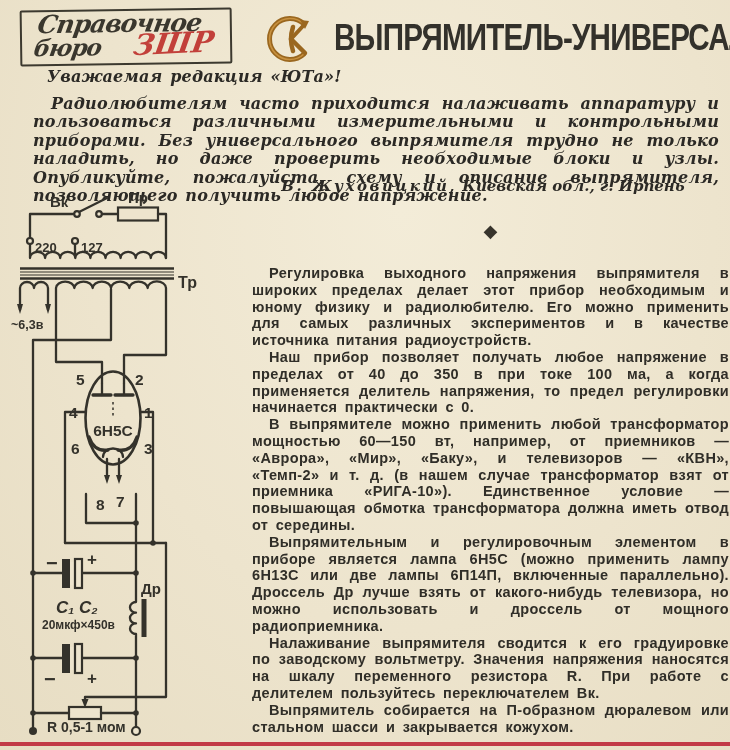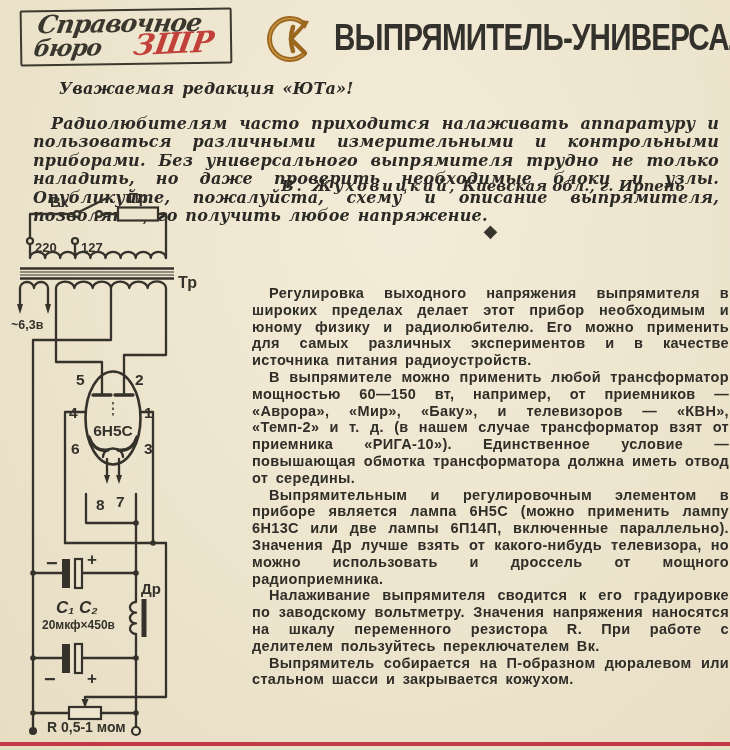--- a/index.html
+++ b/index.html
@@ -25,37 +25,37 @@
     position:absolute; left:334px; top:17px; font-weight:bold; font-size:37px;
     color:#33312b; letter-spacing:-1px; transform:scaleX(0.80); transform-origin:left top;
     white-space:nowrap;
   }
   
   .letter{
     position:absolute; left:25px; top:64px; width:702px;
     font-family:"DejaVu Serif", serif; font-style:italic; font-weight:bold;
     font-size:16px; line-height:18.5px; color:#2b2925; letter-spacing:0.2px; word-spacing:2px;
   }
-  .letter .sal{ text-indent:18px; margin:16px;font-style:italic; }
+  .letter .sal{ text-indent:18px; margin:4px;font-style:italic; }
   .letter .bod{ text-indent:18px; margin:8px; text-align:justify; }
   .signature{
     position:absolute; left:250px; top:177px; width:466px; text-align:center;
     font-family:"DejaVu Serif", serif; font-style:italic; font-weight:bold; font-size:15px; color:#2b2925;
     white-space:nowrap;
   }
   .signature .nm{ letter-spacing:2.5px; }
   
   .article{ position:absolute; left:252px; top:222px; width:477px; }
   .diamond{ text-align:center; font-size:18px; color:#37342c; line-height:18px; }
   .article p{
     margin:0; text-align:justify; text-indent:17px;
     font-size:14.5px; line-height:16.8px; letter-spacing:0.35px; word-spacing:3px;
     color:#302e28; font-weight:bold;
   }
-  .article p.first{ margin-top:45px; }
+  .article p.first{ margin-top:25px; }
   
   .schematic{ position:absolute; left:10px; top:192px; }
   .wire{ stroke:#34322b; stroke-width:2.3; fill:none; stroke-linecap:round; stroke-linejoin:round; }
   .thick{ stroke-width:3.3; }
   .ink{ fill:#34322b; }
   .hole{ fill:#ede4cd; stroke:#34322b; stroke-width:2.2; }
   .lbl{ font-family:"Liberation Sans", sans-serif; font-weight:bold; fill:#34322b; }
   
   .red-rule{ position:absolute; left:0; top:742px; width:730px; height:3.5px; background:#c23a46; }
 </style>
@@ -192,20 +192,21 @@
       <circle cx="126" cy="466" r="2.8"></circle>
       <circle cx="143" cy="351" r="2.8"></circle>
       <circle cx="23" cy="521" r="2.8"></circle>
       <circle cx="126" cy="521" r="2.8"></circle>
     </g>
   </svg>
 
   <div class="article">
     <div class="diamond">◆</div>
     <p class="first">Регулировка выходного напряжения выпрямителя в широких пределах делает этот прибор необходимым и юному физику и радиолюбителю. Его можно применить для самых различных экспериментов и в качестве источника питания радиоустройств.</p>
+    <p>Наш прибор позволяет получать любое напряжение в пределах от 40 до 350 в при токе 100 ма, а когда применяется делитель напряжения, то предел регулировки начинается практически с 0.</p>
     <p>В выпрямителе можно применить любой трансформатор мощностью 60—150 вт, например, от приемников — «Аврора», «Мир», «Баку», и телевизоров — «КВН», «Темп-2» и т. д. (в нашем случае трансформатор взят от приемника «РИГА-10»). Единственное условие — повышающая обмотка трансформатора должна иметь отвод от середины.</p>
-    <p>Выпрямительным и регулировочным элементом в приборе является лампа 6Н5С (можно применить лампу 6Н13С или две лампы 6П14П, включенные параллельно). Значения Др лучше взять от какого-нибудь телевизора, но можно использовать и дроссель от мощного радиоприемника.</p>
+    <p>Выпрямительным и регулировочным элементом в приборе является лампа 6Н5С (можно применить лампу 6Н13С или две лампы 6П14П, включенные параллельно). Дроссель Др лучше взять от какого-нибудь телевизора, но можно использовать и дроссель от мощного радиоприемника.</p>
     <p>Налаживание выпрямителя сводится к его градуировке по заводскому вольтметру. Значения напряжения наносятся на шкалу переменного резистора R. При работе с делителем пользуйтесь переключателем Вк.</p>
     <p>Выпрямитель собирается на П-образном дюралевом или стальном шасси и закрывается кожухом.</p>
   </div>
 
   <div class="red-rule"></div>
 </div>
 
 </body></html>

